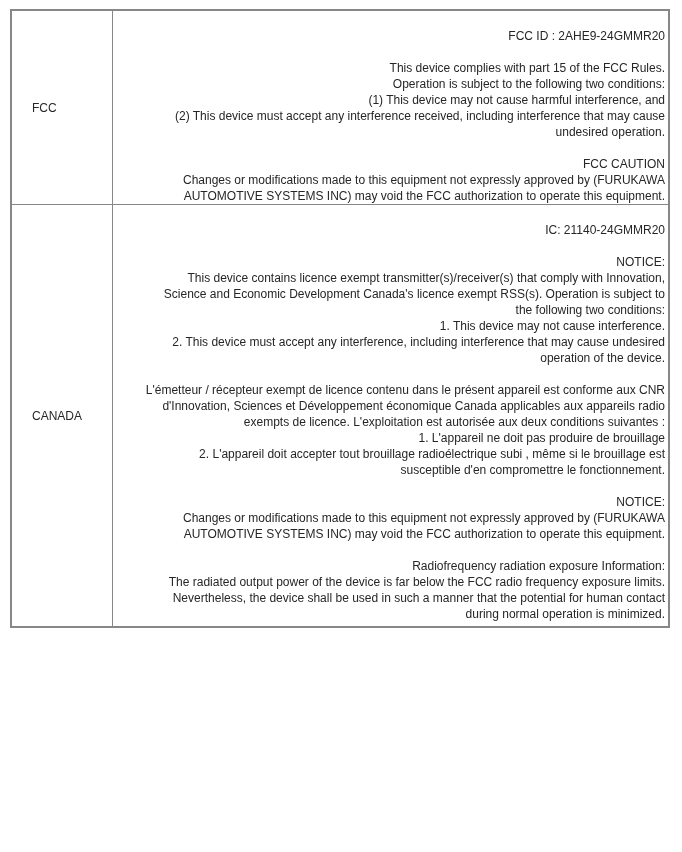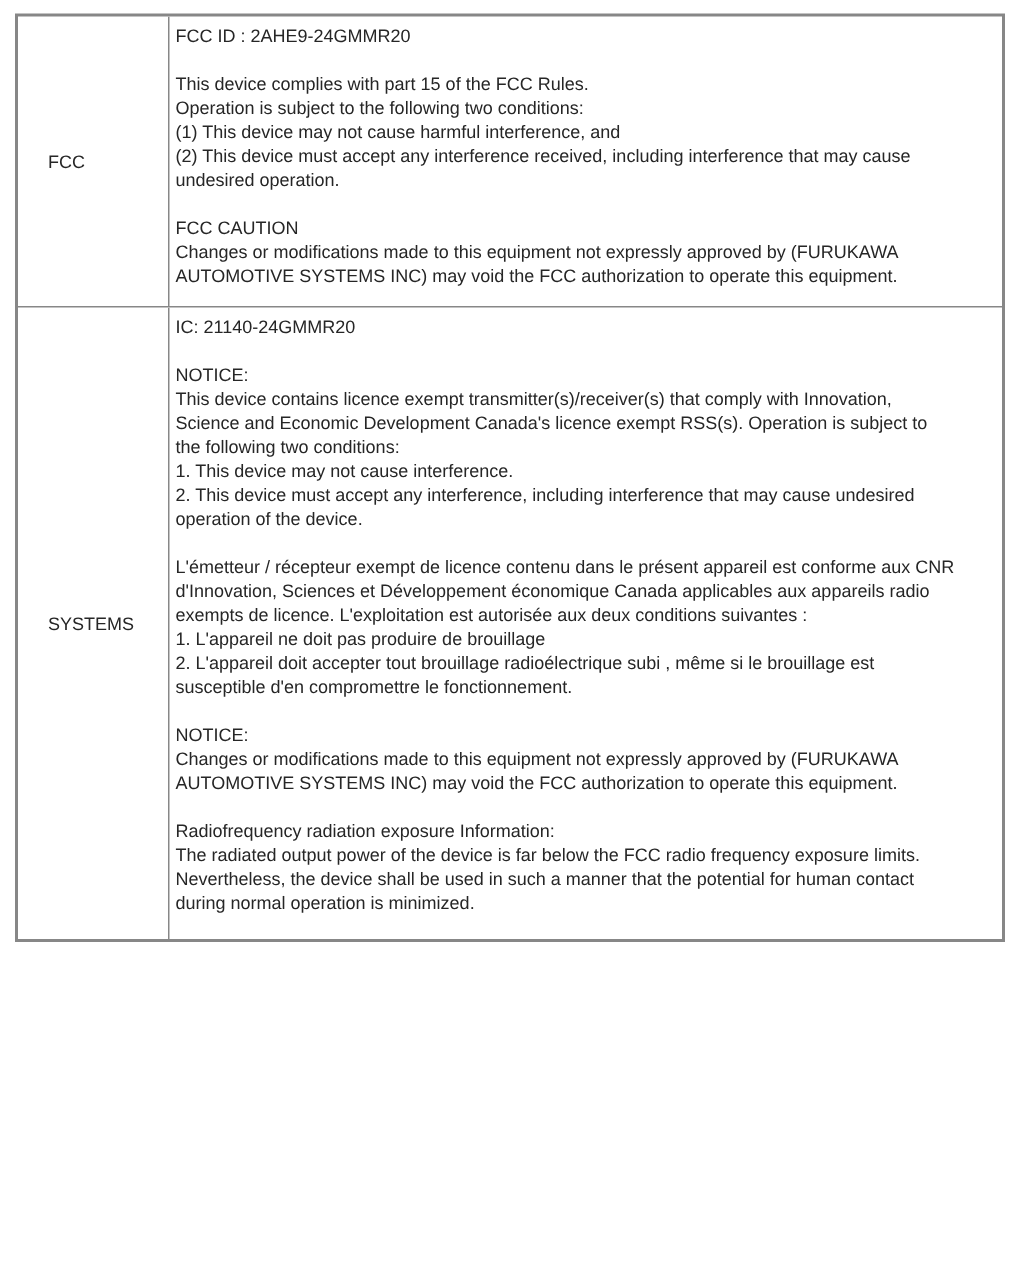--- a/index.html
+++ b/index.html
@@ -41,23 +41,24 @@
   .cell.label {
     width: 101px;
     flex: 0 0 auto;
     border-right: 1px solid #878787;
     display: flex;
     align-items: center;
     padding-left: 20px;
   }
   .cell.content {
     flex: 1 1 auto;
-    padding: 5px 3px 4px 4px;
+    padding: 17px 3px 4px 4px;
     white-space: pre-wrap;
     overflow: hidden;
+    text-align: right;
   }
 </style>
 </head>
 <body>
 
 <div class="doc-table">
 
     <div class="row row-fcc">
       <div class="cell label">FCC</div>
       <div class="cell content">FCC ID : 2AHE9-24GMMR20
@@ -67,21 +68,21 @@
 (1) This device may not cause harmful interference, and
 (2) This device must accept any interference received, including interference that may cause
 undesired operation.
 
 FCC CAUTION
 Changes or modifications made to this equipment not expressly approved by (FURUKAWA
 AUTOMOTIVE SYSTEMS INC) may void the FCC authorization to operate this equipment.</div>
     </div>
 
     <div class="row row-canada">
-      <div class="cell label">SYSTEMS</div>
+      <div class="cell label">CANADA</div>
       <div class="cell content">IC: 21140-24GMMR20
 
 NOTICE:
 This device contains licence exempt transmitter(s)/receiver(s) that comply with Innovation,
 Science and Economic Development Canada's licence exempt RSS(s). Operation is subject to
 the following two conditions:
 1. This device may not cause interference.
 2. This device must accept any interference, including interference that may cause undesired
 operation of the device.
 

